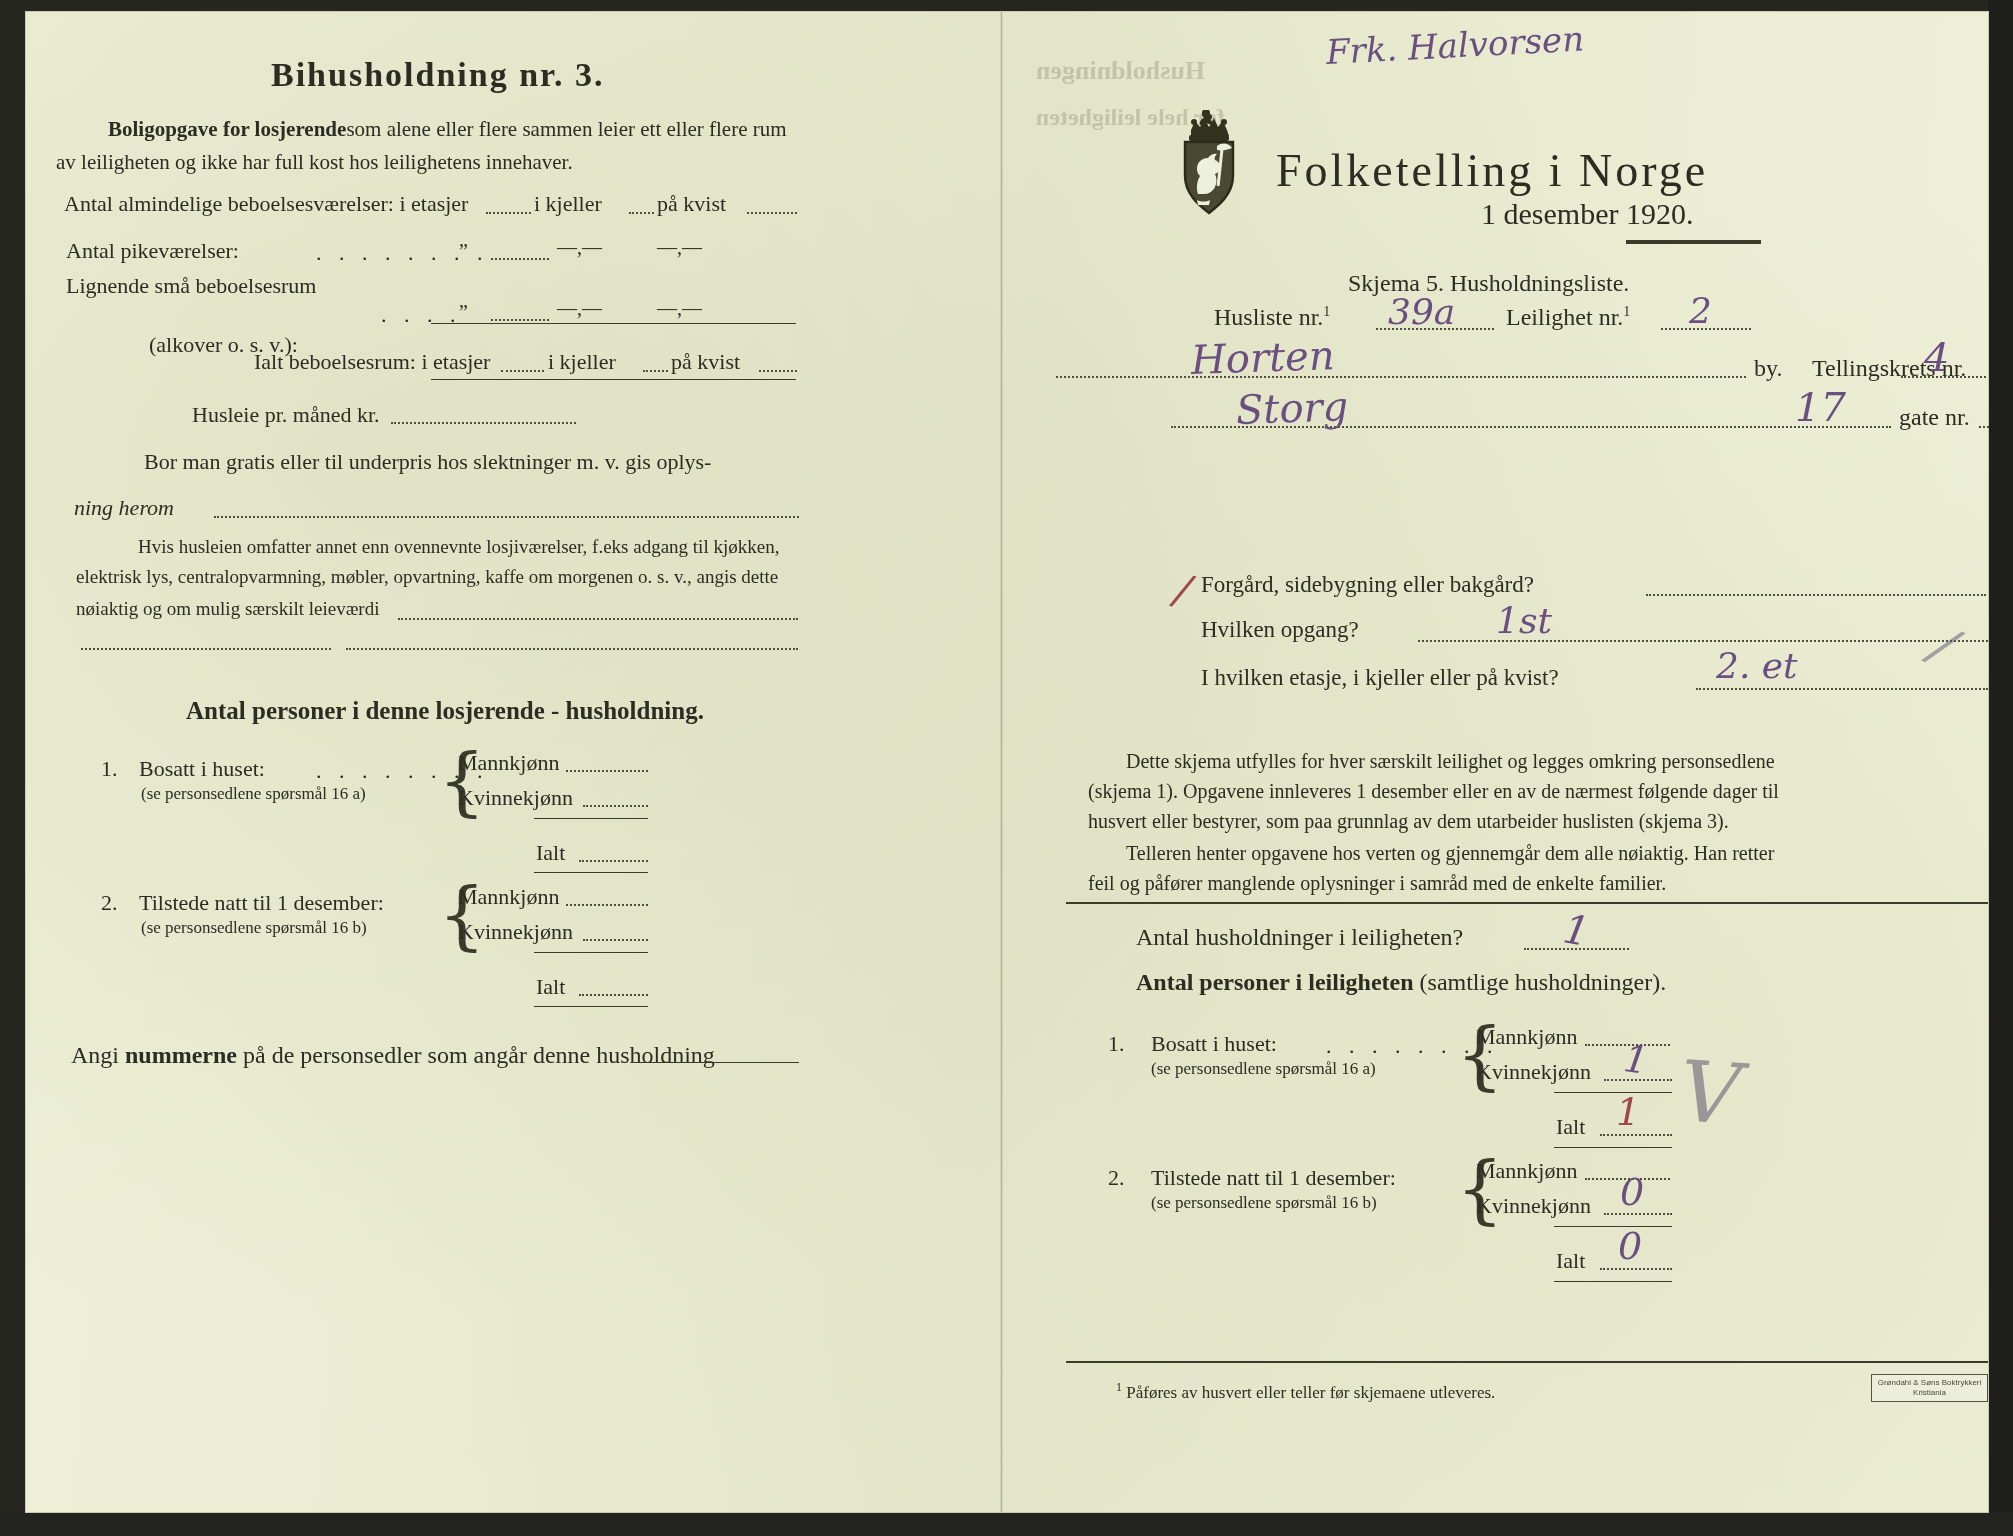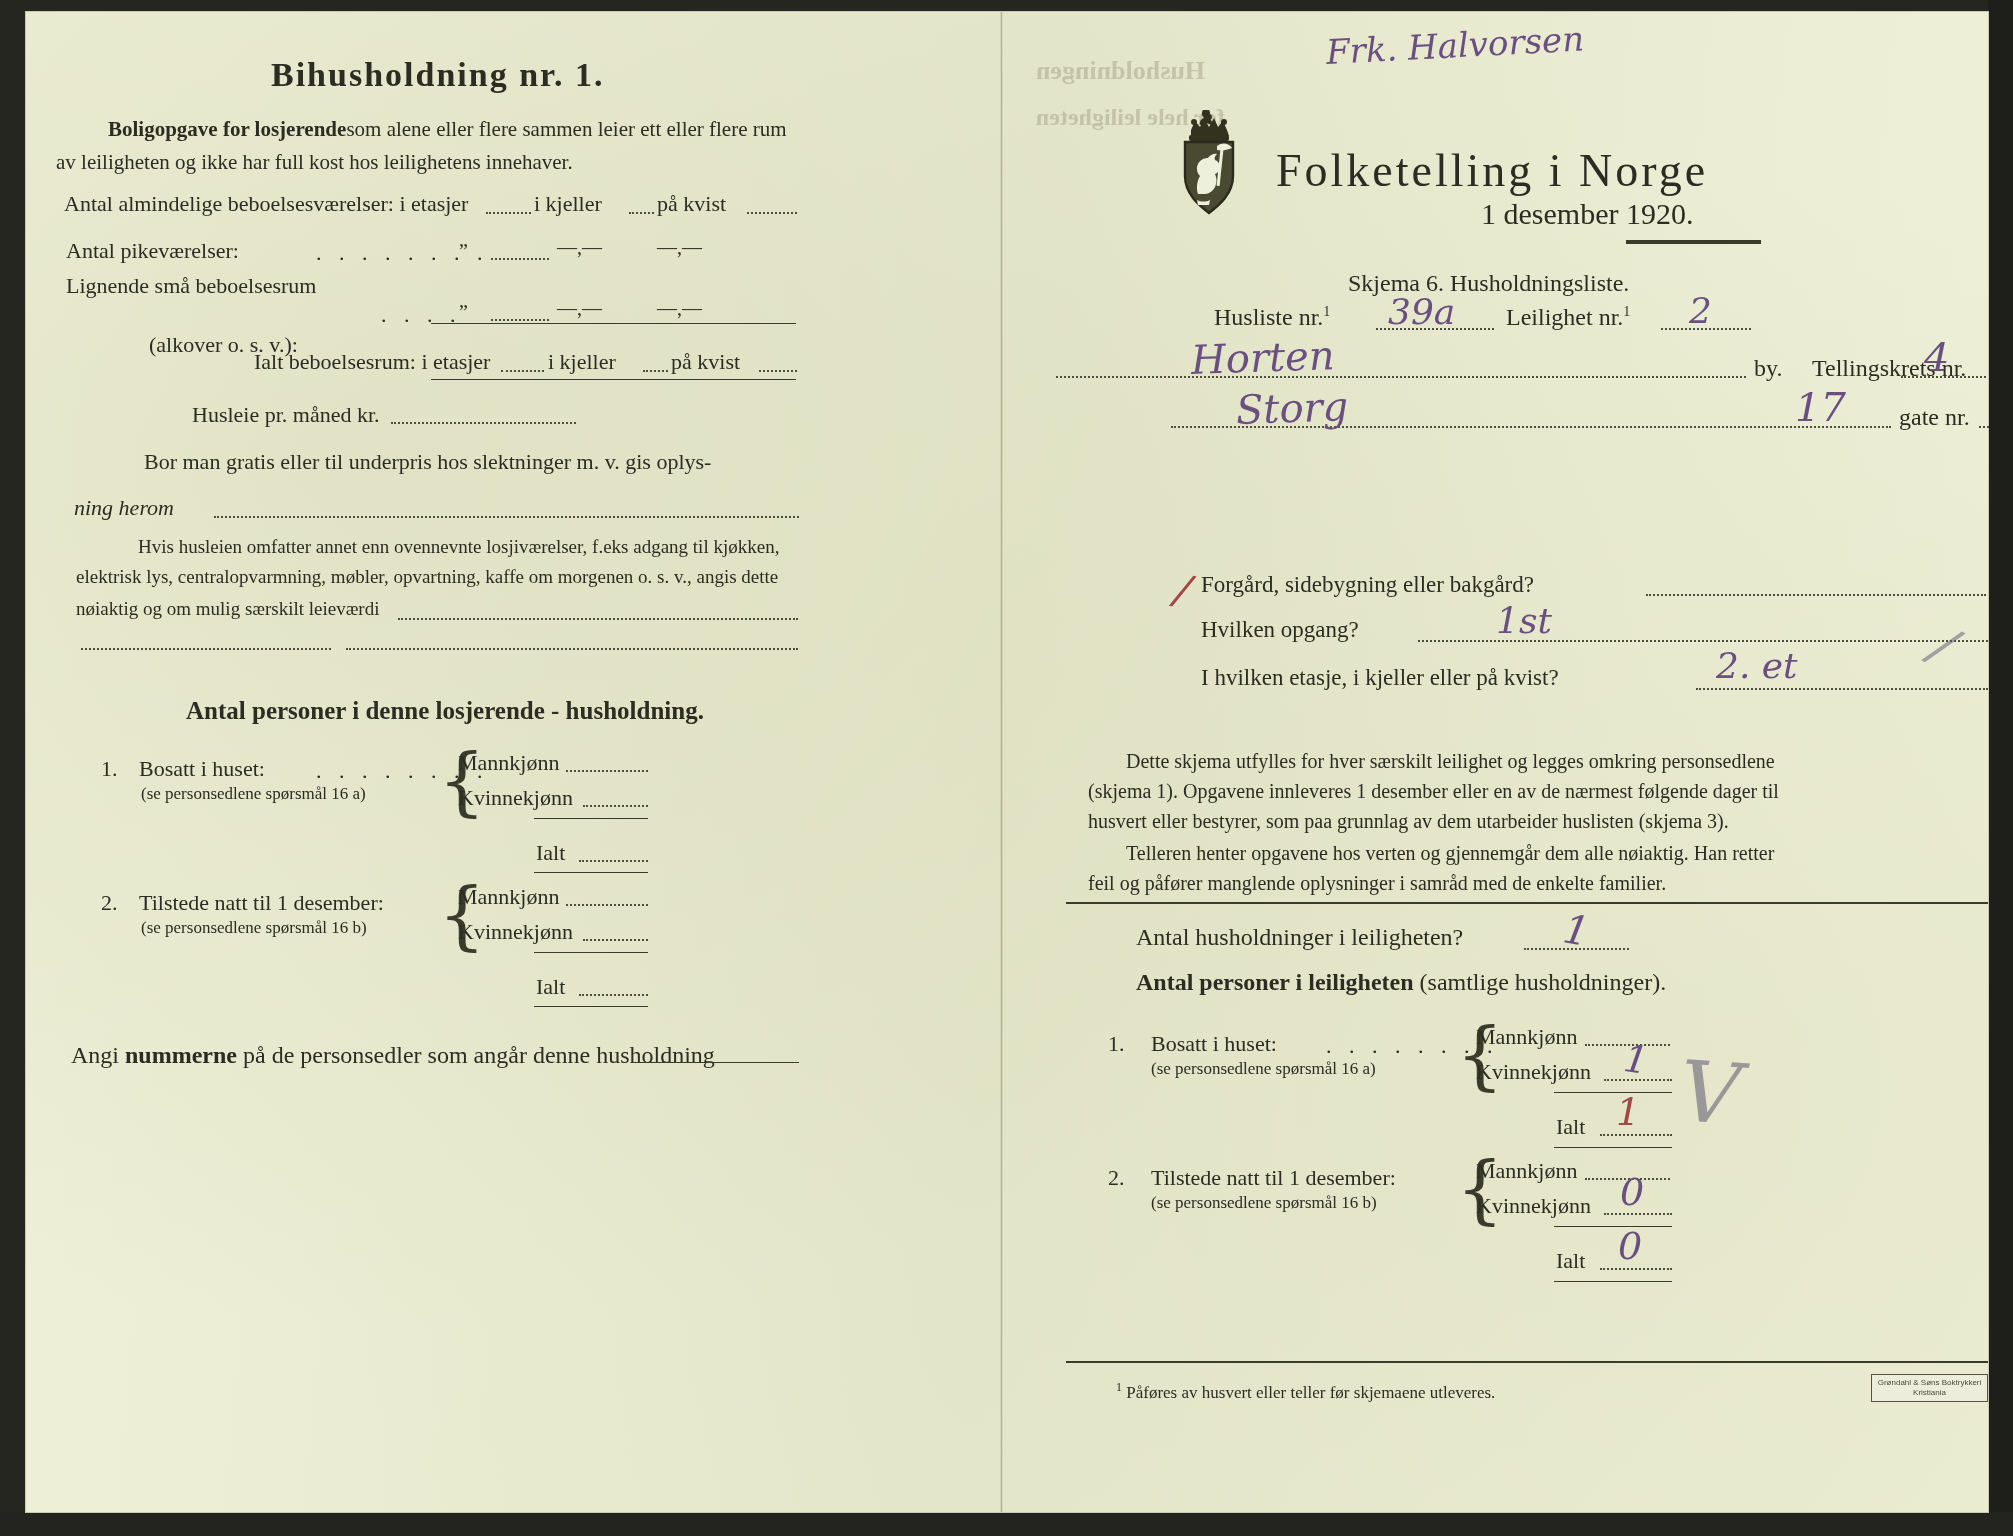--- a/index.html
+++ b/index.html
@@ -105,21 +105,21 @@
   <div class="edge-dark-r"></div>
   <div class="edge-dark-b"></div>
 
   <div id="sheet">
     <div class="papertint"></div>
     <div class="fold"></div>
 
     <div class="ghost" style="left:1010px; top:44px; font-size:26px;">Husholdningen</div>
     <div class="ghost" style="left:1010px; top:92px; font-size:24px;">for hele leiligheten</div>
 
-    <div class="t b" style="left:245px; top:44px; font-size:34px; letter-spacing:2px;">Bihusholdning nr. 1.</div>
+    <div class="t b" style="left:245px; top:44px; font-size:34px; letter-spacing:2px;">Bihusholdning nr. 3.</div>
 
     <div class="t" style="left:30px; top:138px; font-size:21px;">av leiligheten og ikke har full kost hos leilighetens innehaver.</div>
     <div class="t" style="left:82px; top:105px; font-size:21px;">
       <span class="b">Boligopgave for losjerende</span><span>som alene eller flere sammen leier ett eller flere rum</span>
     </div>
 
     <div class="t" style="left:38px; top:179px; font-size:22px;">Antal almindelige beboelsesværelser: i etasjer</div>
     <div class="dotrule" style="left:460px; top:200px; width:45px;"></div>
     <div class="t" style="left:508px; top:179px; font-size:22px;">i kjeller</div>
     <div class="dotrule" style="left:603px; top:200px; width:25px;"></div>
@@ -225,21 +225,21 @@
           <rect x="45.5" y="40" width="3" height="38" transform="rotate(6 47 60)"></rect>
           <path d="M44 38 c5 -4 12 -3 15 2 c-5 2 -10 3 -15 2 z"></path>
         </g>
       </svg>
     </div>
 
     <div class="t" style="left:1250px; top:132px; font-size:46px; letter-spacing:3px;">Folketelling i Norge</div>
     <div class="t" style="left:1455px; top:185px; font-size:30px;">1 desember 1920.</div>
     <div class="solidline" style="left:1600px; top:228px; width:135px; border-bottom-width:4px;"></div>
 
-    <div class="t" style="left:1322px; top:258px; font-size:24px;">Skjema 6.  Husholdningsliste.</div>
+    <div class="t" style="left:1322px; top:258px; font-size:24px;">Skjema 5.  Husholdningsliste.</div>
 
     <div class="t" style="left:1188px; top:292px; font-size:24px;">
       <span>Husliste nr.</span><sup style="font-size:14px;">1</sup>
     </div>
     <div class="dotrule" style="left:1350px; top:316px; width:118px;"></div>
     <div class="hw" style="left:1362px; top:279px; font-size:36px;">39a</div>
 
     <div class="t" style="left:1480px; top:292px; font-size:24px;">
       <span>Leilighet nr.</span><sup style="font-size:14px;">1</sup>
     </div>

